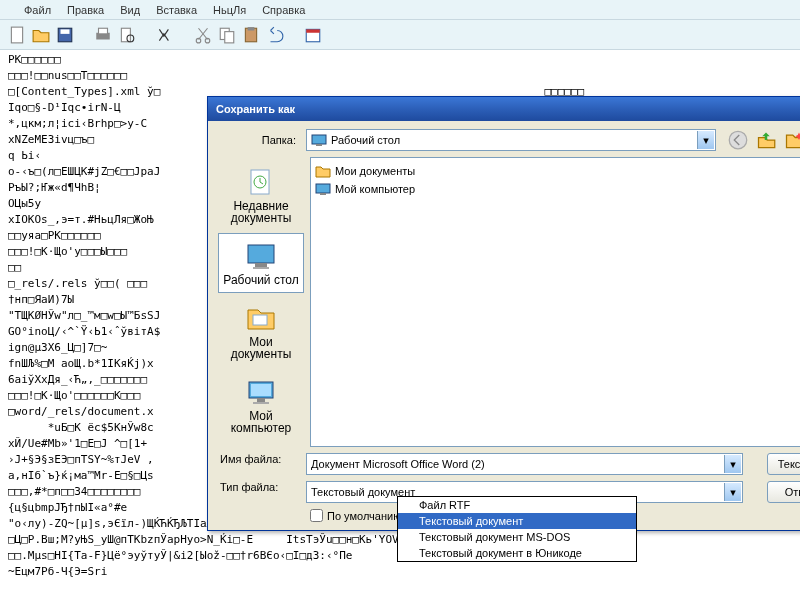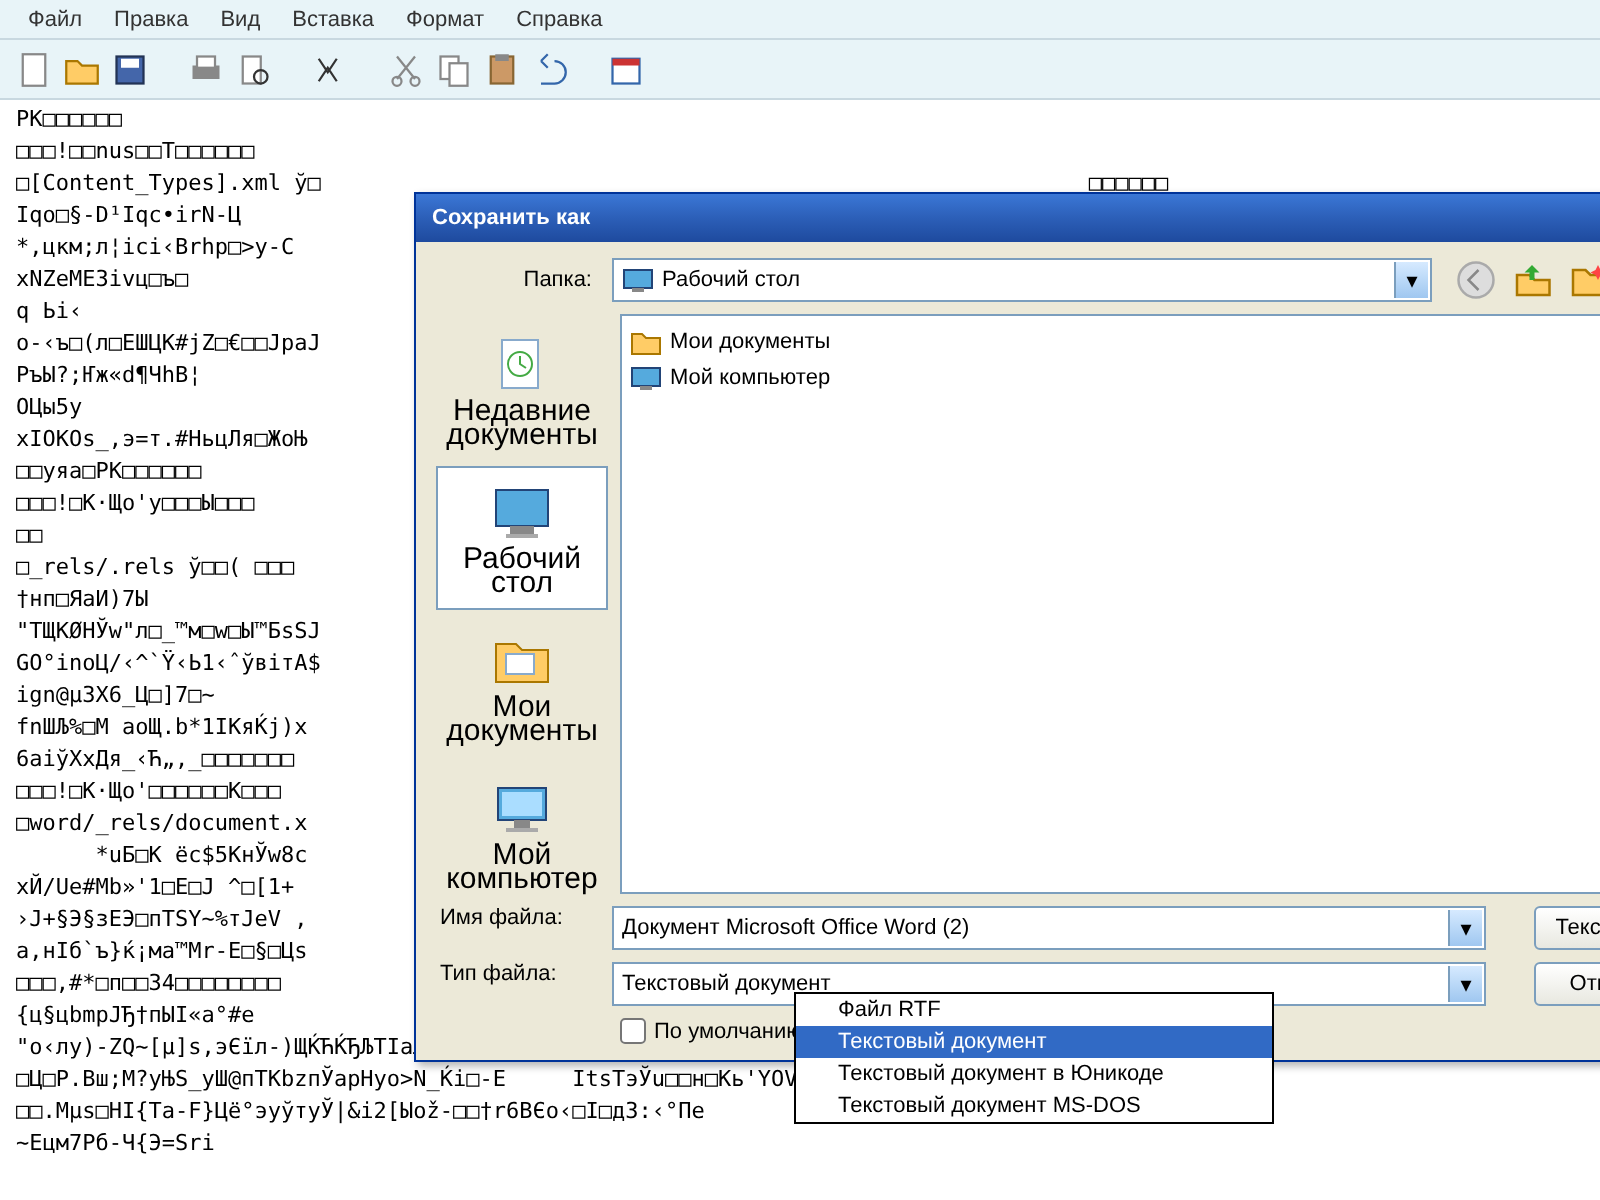--- a/index.html
+++ b/index.html
@@ -1,17 +1,17 @@
 <!DOCTYPE html>
 <html><head>
 <meta charset="utf-8">
 <style>
 *{box-sizing:border-box;margin:0;padding:0;font-family:Tahoma,Arial,sans-serif;font-size:11px}
 body{background:#fff;width:800px;height:600px;overflow:hidden;position:relative}
-.menubar{background:#e8f4f8;height:20px;display:flex;align-items:center;padding:0 6px;border-bottom:1px solid #c8d8e0}
+.menubar{background:#e8f4f8;height:20px;display:flex;align-items:center;padding:0 16px;border-bottom:1px solid #c8d8e0}
 .menubar span{padding:2px 8px;color:#333;cursor:default}
 .toolbar{background:#e8f4f8;height:30px;display:flex;align-items:center;padding:0 8px;gap:6px;border-bottom:1px solid #c8d8e0}
 .tico{width:18px;height:18px;display:inline-block}
 .garbage{position:absolute;top:52px;left:8px;right:8px;font-family:monospace;font-size:11px;line-height:16px;color:#000;white-space:pre;overflow:hidden}
 .dialog{position:absolute;left:207px;top:96px;width:644px;background:#ece9d8;border:1px solid #003399;box-shadow:2px 2px 4px rgba(0,0,0,.3)}
 .titlebar{height:24px;background:linear-gradient(to bottom,#3b77d6 0%,#2c5fb8 50%,#1e4a9e 100%);display:flex;align-items:center;padding:0 4px;color:#fff;font-weight:bold}
 .titlebar .ttl{flex:1;padding-left:4px}
 .tbtn{width:21px;height:21px;margin-left:2px;border:1px solid #fff;border-radius:3px;display:flex;align-items:center;justify-content:center;font-weight:bold}
 .tbtn.help{background:linear-gradient(#6fa5e8,#2c5fb8);color:#fff}
 .tbtn.close{background:linear-gradient(#e88,#c33);color:#fff}
@@ -22,21 +22,21 @@
 .combo .cicon{width:16px;height:16px;margin-right:4px}
 .combo .ctext{flex:1}
 .combo .carrow{width:17px;height:18px;background:linear-gradient(#d6eaff,#9fc7f0);border-left:1px solid #7b9ebd;display:flex;align-items:center;justify-content:center;position:absolute;right:1px;top:1px;bottom:1px}
 .navicons{display:flex;gap:8px;padding-left:12px;align-items:center}
 .navicons span{width:20px;height:20px;display:flex;align-items:center;justify-content:center}
 .midrow{display:flex;height:290px}
 .placesbar{width:90px;display:flex;flex-direction:column;gap:2px;padding:2px}
 .place{display:flex;flex-direction:column;align-items:center;padding:6px 2px;text-align:center;cursor:default;border:1px solid transparent}
 .place.sel{background:#fff;border:1px solid #7b9ebd}
 .place .picon{width:32px;height:32px;margin-bottom:2px}
-.place .ptxt{font-size:15px;line-height:12px}
+.place .ptxt{font-size:12px;line-height:12px}
 .filelist{flex:1;background:#fff;border:1px solid #7b9ebd;margin-left:4px;padding:4px}
 .fitem{display:flex;align-items:center;height:18px;gap:4px}
 .fitem .fico{width:16px;height:16px}
 .botrows{margin-top:6px}
 .brow{display:flex;margin-bottom:6px}
 .brow .blbl{width:90px;text-align:left;padding-left:4px}
 .brow .bcombo{flex:1;margin-right:24px}
 .bbtn{width:75px;height:22px;background:linear-gradient(#fff,#e8e8e0);border:1px solid #7b9ebd;border-radius:3px;display:flex;align-items:center;justify-content:center}
 .chkrow{display:flex;align-items:center;padding-left:94px;margin-top:2px}
 .chkrow input{margin-right:4px}
@@ -46,21 +46,21 @@
 svg{display:block}
 </style>
 </head>
 <body>
 
 <div class="menubar">
   <span>Файл</span>
   <span>Правка</span>
   <span>Вид</span>
   <span>Вставка</span>
-  <span>Формат</span>
+  <span>НьцЛя</span>
   <span>Справка</span>
 </div>
 
 <div class="toolbar">
   <span class="tico">
       <svg viewBox="0 0 16 16">
         <rect x="3" y="1" width="10" height="14" fill="#fff" stroke="#888"></rect>
       </svg>
     </span>
   <span class="tico">
@@ -294,15 +294,15 @@
         <input type="checkbox" style="">
         <span>По умолчанию</span>
       </div>
     </div>
   </div>
 </div>
 
 <div class="dropdown" id="dropdown">
     <div class="ddi">Файл RTF</div>
     <div class="ddi sel">Текстовый документ</div>
+    <div class="ddi">Текстовый документ MS-DOS</div>
     <div class="ddi">Текстовый документ в Юникоде</div>
-    <div class="ddi">Текстовый документ MS-DOS</div>
   </div>
 
 </body></html>

